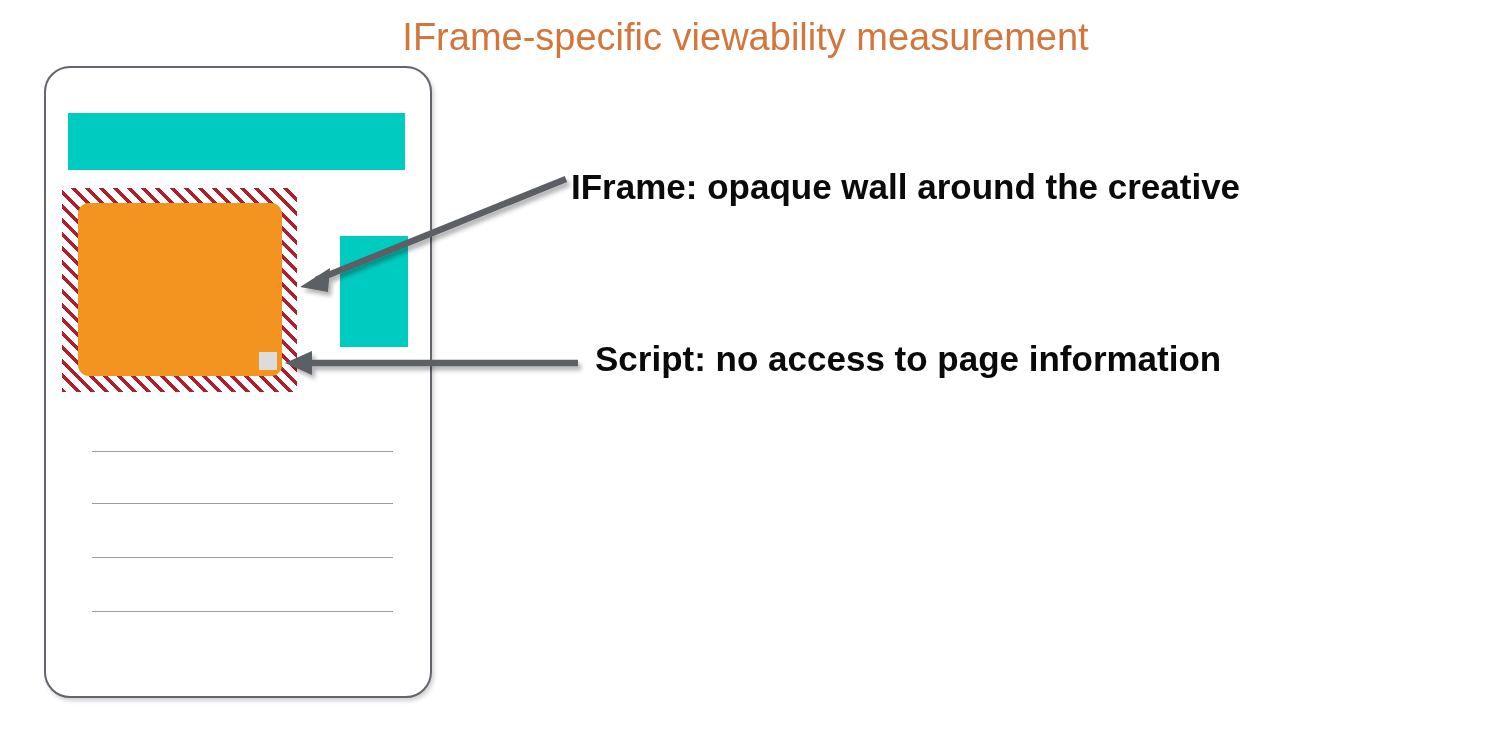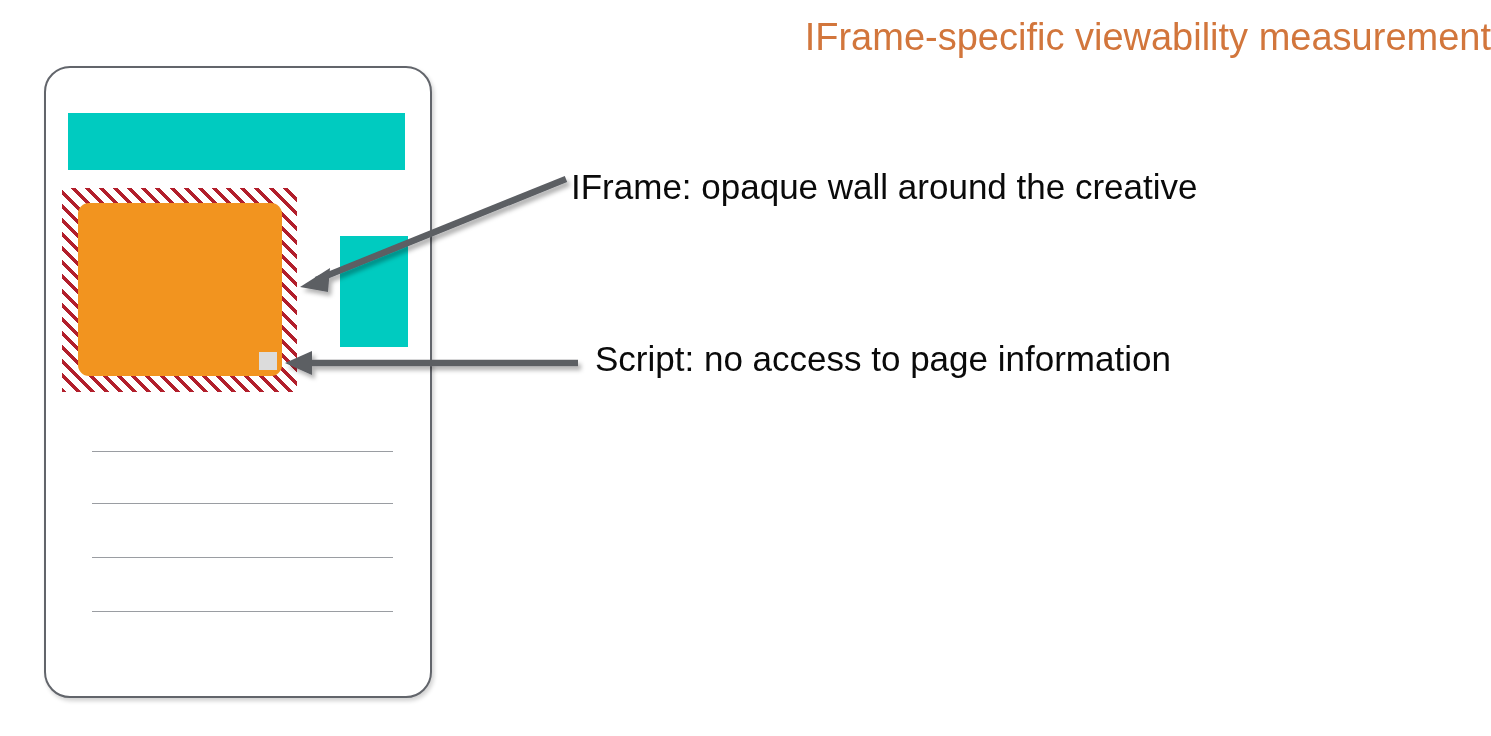--- a/index.html
+++ b/index.html
@@ -17,21 +17,21 @@
     background: #ffffff;
     overflow: hidden;
   }
 
   
   #slide-title {
     position: absolute;
     left: 0;
     top: 16px;
     width: 1491px;
-    text-align: right;
+    text-align: center;
     font-size: 38px;
     font-weight: 400;
     color: #d2763c;
     letter-spacing: 0px;
     white-space: nowrap;
   }
 
   
   #device-frame {
     position: absolute;
@@ -121,21 +121,21 @@
     top: 0;
     width: 1491px;
     height: 736px;
     pointer-events: none;
   }
 
   
   .callout-label {
     position: absolute;
     font-size: 35px;
-    font-weight: 400;
+    font-weight: 700;
     color: #0a0a0a;
     white-space: nowrap;
   }
   #label-iframe { left: 571px; top: 167px; }
   #label-script { left: 587px; top: 339px; margin-left: 8px; }
 </style>
 </head>
 <body>
 
 <div id="canvas">

